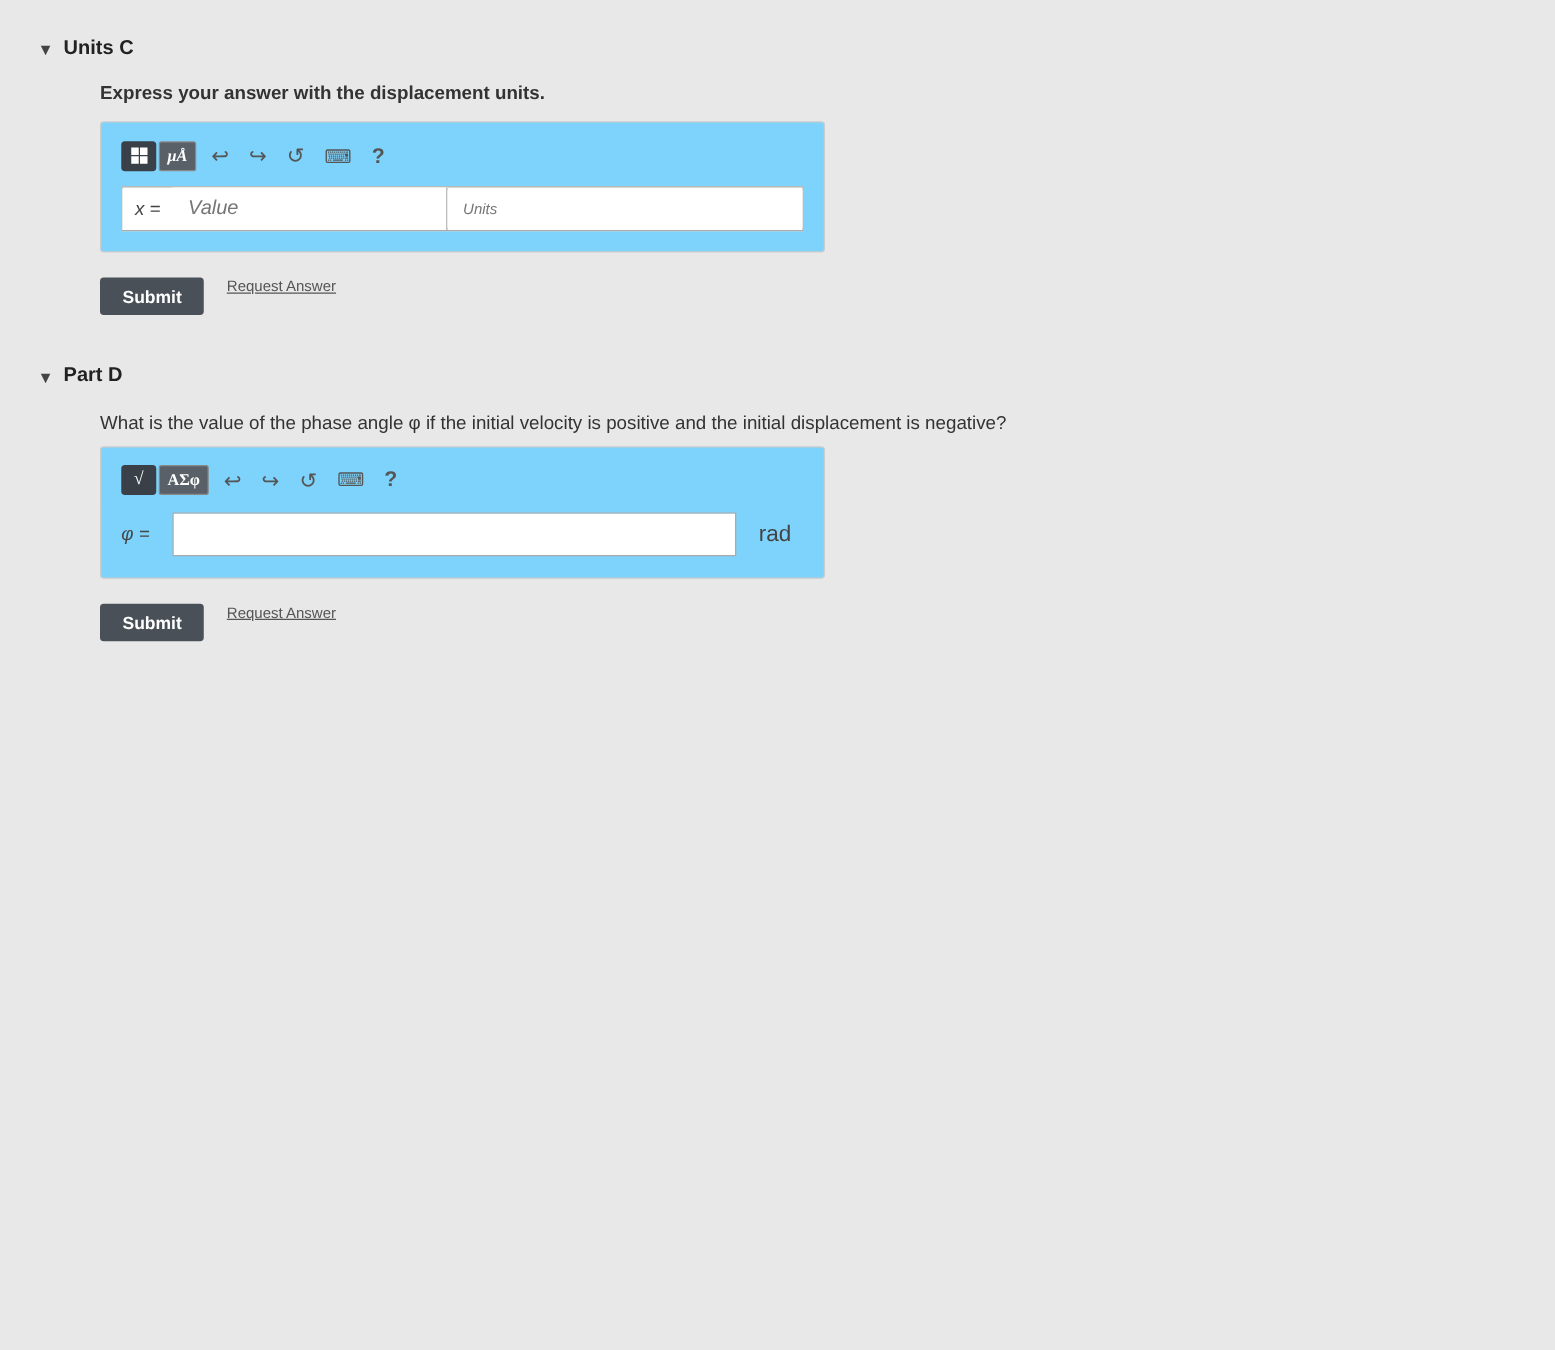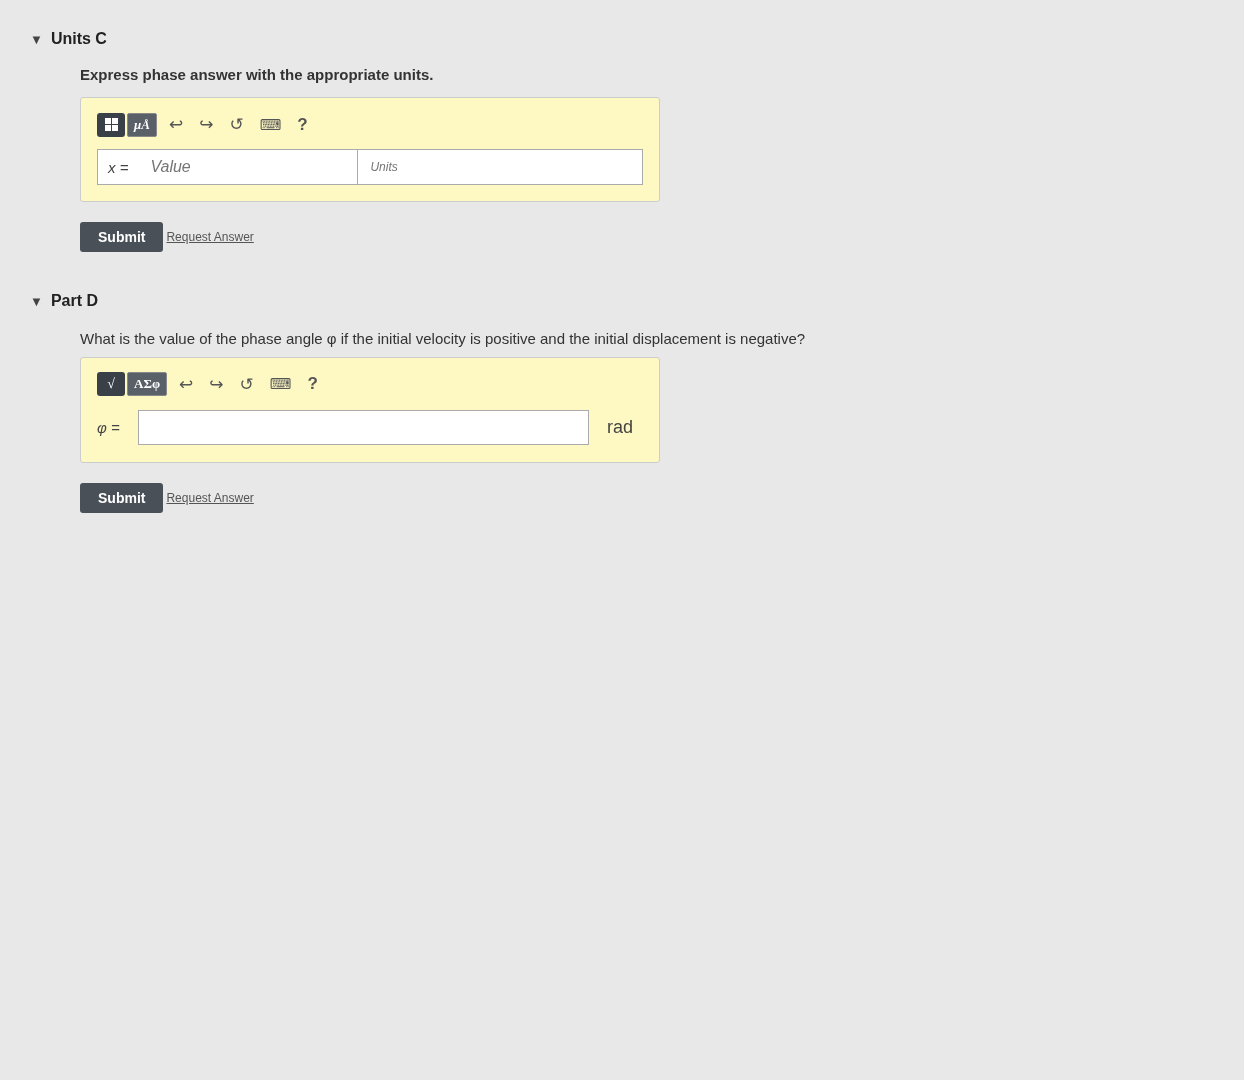--- a/index.html
+++ b/index.html
@@ -55,21 +55,21 @@
 
     .instruction-text {
       font-size: 15px;
       font-weight: bold;
       color: #333;
       margin-bottom: 14px;
     }
 
     
     .answer-box {
-      background: #fef9c3;
+      background: #7dd3fc;
       border: 1px solid #ccc;
       border-radius: 3px;
       padding: 14px 16px 16px 16px;
       display: inline-block;
       min-width: 580px;
       max-width: 680px;
       margin-bottom: 16px;
     }
 
     
@@ -182,22 +182,22 @@
       display: flex;
       align-items: center;
       border: 1px solid #aaa;
       background: white;
       width: 100%;
     }
 
     
     .actions-row {
       display: flex;
-      align-items: center;
-      gap: 3px;
+      align-items: flex-start;
+      gap: 18px;
       margin-top: 4px;
     }
 
     .submit-btn {
       background: #4a5058;
       color: white;
       border: none;
       border-radius: 3px;
       padding: 7px 18px;
       font-size: 14px;
@@ -230,21 +230,21 @@
 
 <div class="page-container">
 
   <div class="part-section">
     <div class="part-header">
       <span class="collapse-arrow">▼</span>
       <span class="part-title">Units C</span>
     </div>
 
     <div class="part-body">
-      <p class="instruction-text">Express phase answer with the appropriate units.</p>
+      <p class="instruction-text">Express your answer with the displacement units.</p>
 
       <div class="answer-box">
 
         
         <div class="toolbar">
 
           <div style="display:flex; gap:2px;">
             <button class="toolbar-btn active" title="Fraction/Matrix">
               <span style="display:inline-grid; grid-template-columns:1fr 1fr; gap:1px;">
                 <span style="background:white;width:6px;height:6px;display:block;"></span>

